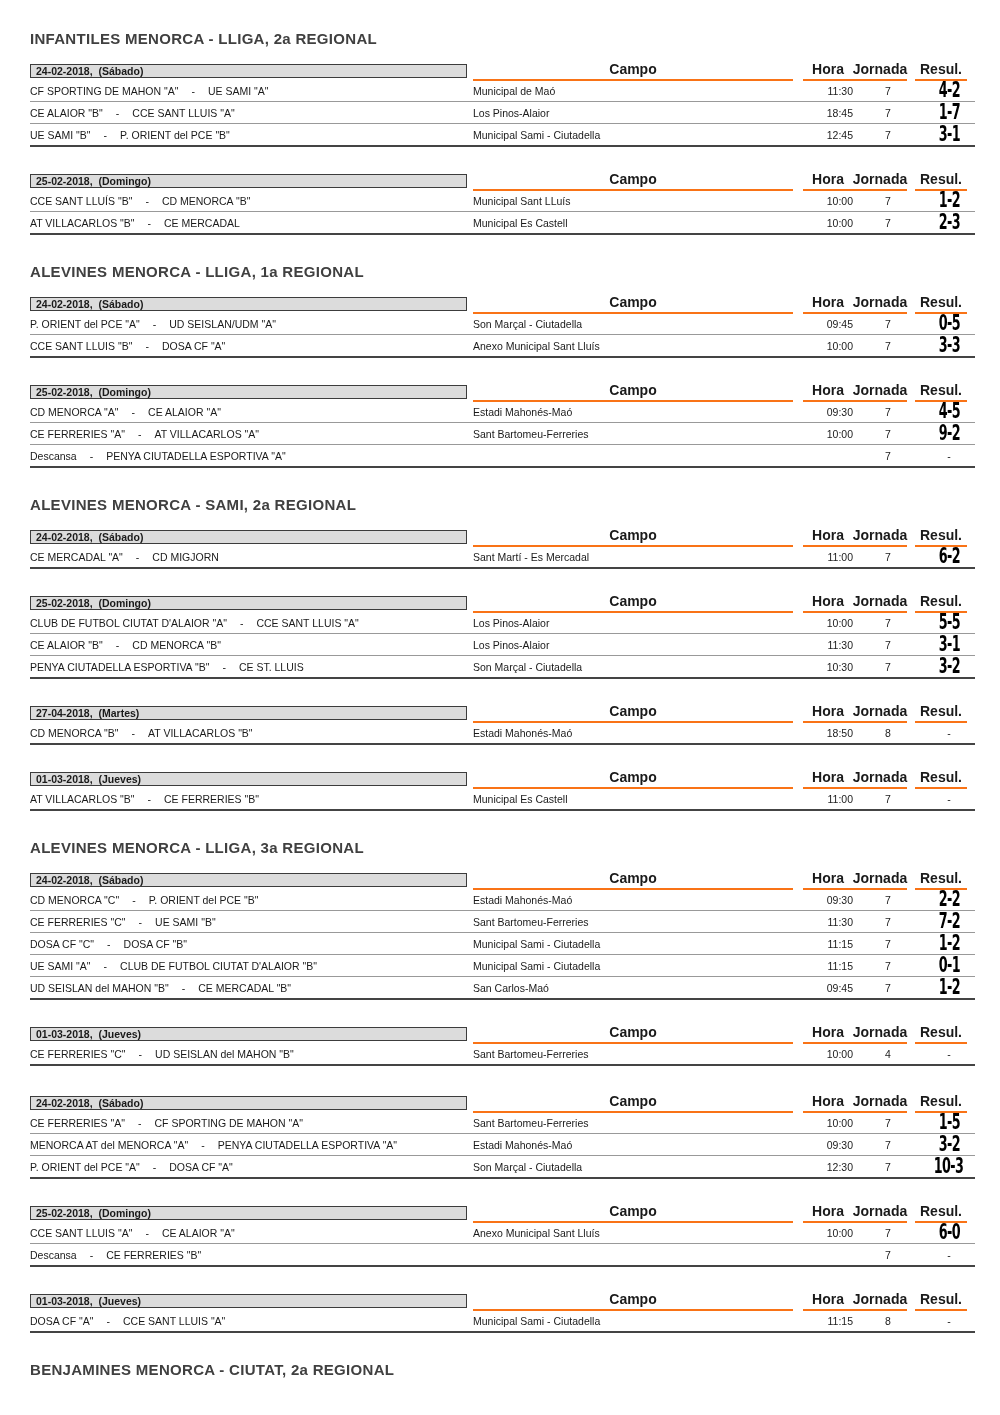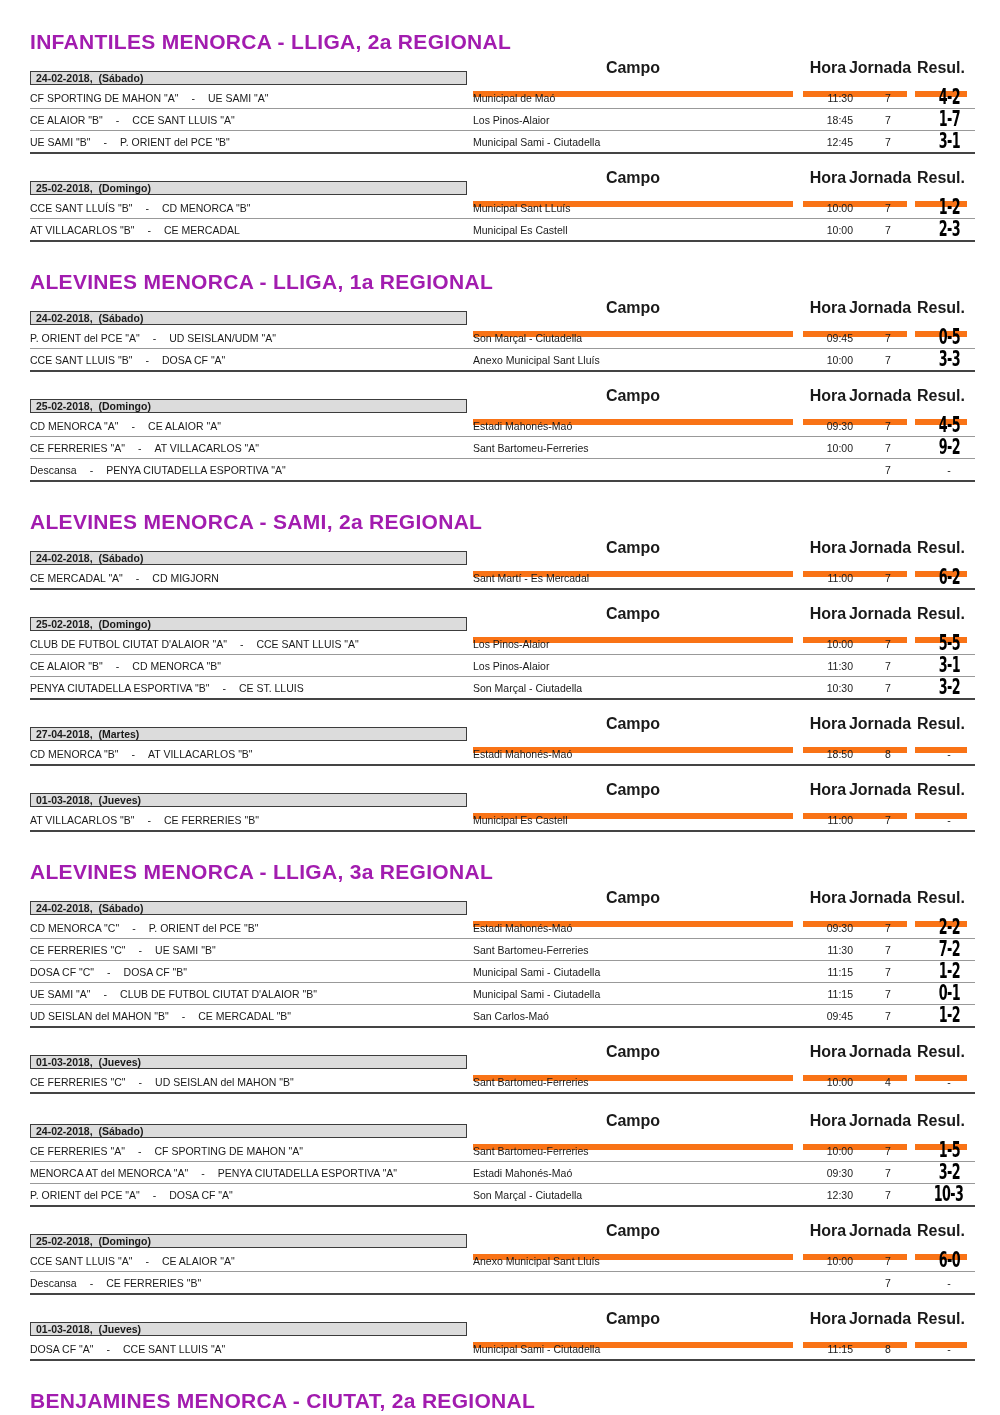--- a/index.html
+++ b/index.html
@@ -13,25 +13,25 @@
     font-family: "Liberation Sans", sans-serif;
     color: #1a1a1a;
   }
   .page {
     box-sizing: border-box;
     width: 1000px;
     padding: 30px 25px 40px 30px;
   }
   .section { margin-bottom: 28px; }
   .section-title {
-    font-size: 21px;
+    font-size: 15px;
     font-weight: 700;
     letter-spacing: 0.3px;
     margin: 0 0 15px 0;
-    color: #a21caf;
+    color: #404040;
   }
   .group { margin-bottom: 25px; }
   .group:last-child { margin-bottom: 0; }
 
   
   .ghead {
     display: flex;
     align-items: center;
     height: 18px;
   }
@@ -42,27 +42,27 @@
     border: 1px solid #3c3c3c;
     display: flex;
     align-items: center;
     padding: 0 5px;
     font-size: 10.5px;
     font-weight: 700;
   }
   .date-box span { white-space: pre; }
   .hcell {
     box-sizing: border-box;
-    font-size: 16px;
+    font-size: 14px;
     font-weight: 700;
-    border-bottom: 6px solid #f97316;
+    border-bottom: 2px solid #f97316;
     display: flex;
     align-items: flex-end;
     justify-content: center;
-    padding-bottom: 14px;
+    padding-bottom: 2px;
   }
   .h-campo   { margin-left: 6px;  width: 320px; }
   .h-hora    { margin-left: 10px; width: 50px; }
   .h-jornada { margin-left: 0;  width: 54px; }
   .h-resul   { margin-left: 8px;  width: 52px; }
 
   
   .row {
     display: flex;
     align-items: center;

